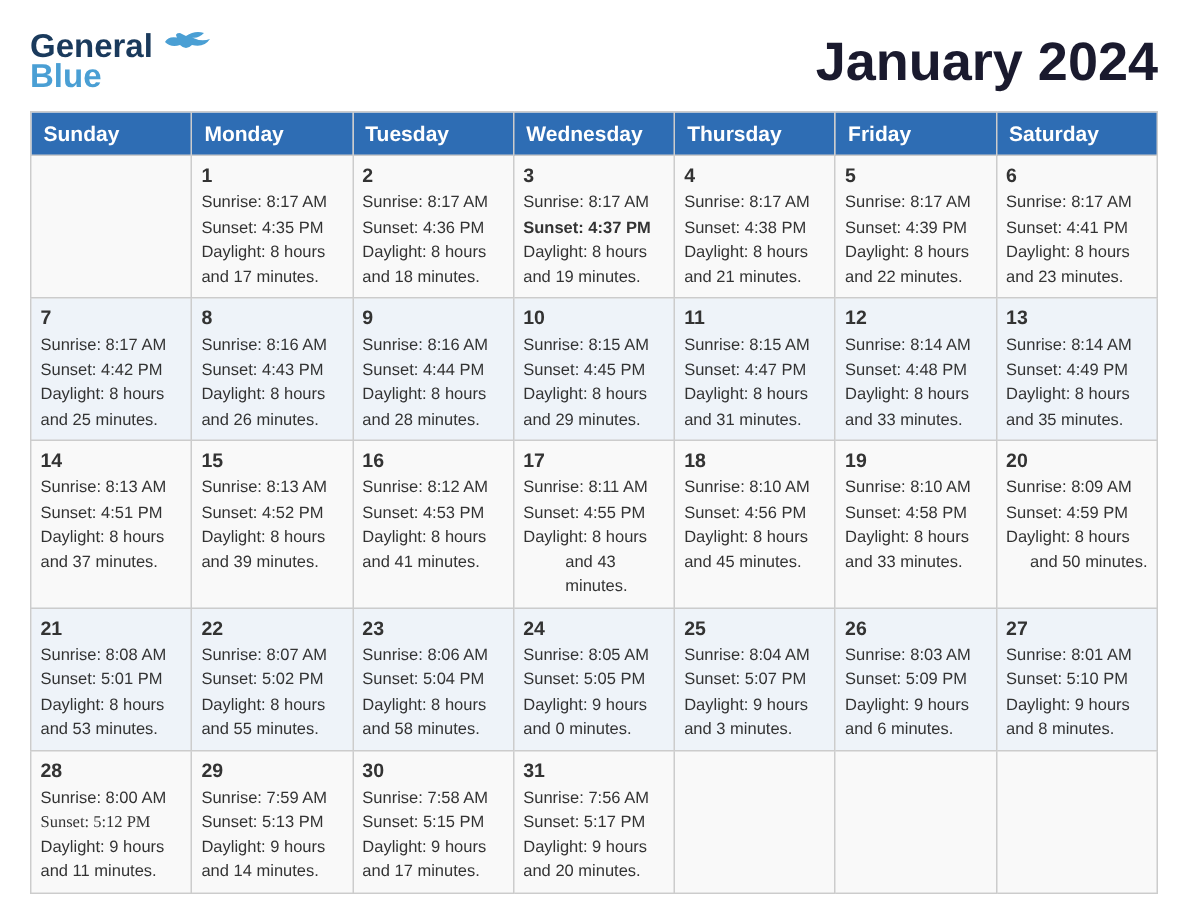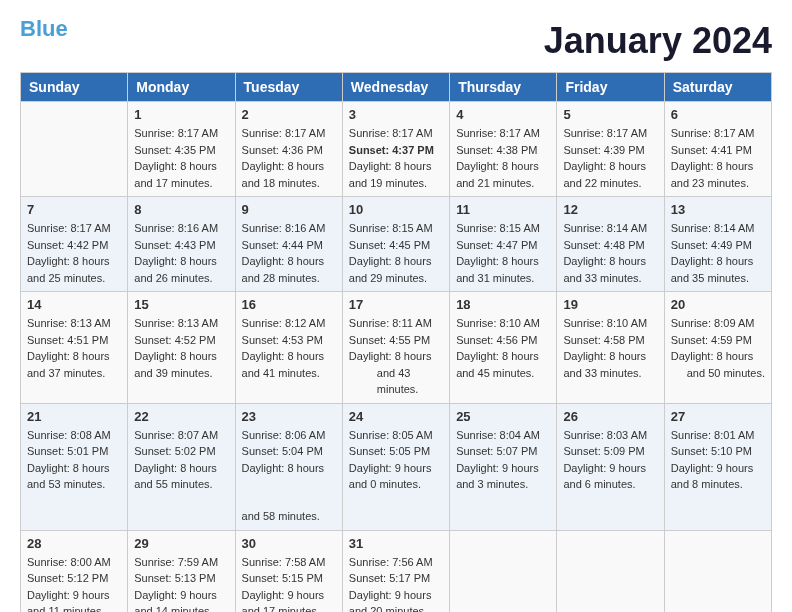--- a/index.html
+++ b/index.html
@@ -66,20 +66,28 @@
       font-size: 13px;
       margin-bottom: 3px;
       display: block;
     }
   </style>
 </head>
 <body>
 
 <div class="header">
   <div class="logo">
+    <div style="display:flex; align-items:center; gap:4px;">
+      <div style="font-size:22px; font-weight:bold; color:#1a3a5c; line-height:1;">
+        <span>General</span>
+      </div>
+      <svg width="36" height="22" viewBox="0 0 36 22">
+        <path d="M18 4 Q24 0 30 2 Q26 6 22 5 Q28 8 34 6 Q30 12 22 10 Q18 14 14 10 Q8 12 4 8 Q6 4 12 5 Q10 2 14 2 Z" fill="#4a9fd4"></path>
+      </svg>
+    </div>
     <div style="font-size:22px; font-weight:bold; color:#4a9fd4; margin-top:-4px;">Blue</div>
   </div>
   <div class="title-block">
     <h1>January 2024</h1>
   </div>
 </div>
 
 <table class="calendar-table">
   <thead>
     <tr>
@@ -253,21 +261,21 @@
           <div style="line-height: 1.5;">Sunrise: 8:07 AM</div>
           <div style="line-height: 1.5;">Sunset: 5:02 PM</div>
           <div style="line-height: 1.5;">Daylight: 8 hours</div>
           <div style="line-height: 1.5;">and 55 minutes.</div>
         </td>
         <td>
           <span class="day-number">23</span>
           <div style="line-height: 1.5;">Sunrise: 8:06 AM</div>
           <div style="line-height: 1.5;">Sunset: 5:04 PM</div>
           <div style="line-height: 1.5;">Daylight: 8 hours</div>
-          <div style="line-height: 1.5; margin-top: 32px;">and 58 minutes.</div>
+          <div style="line-height: 1.5;">and 58 minutes.</div>
         </td>
         <td>
           <span class="day-number">24</span>
           <div style="line-height: 1.5;">Sunrise: 8:05 AM</div>
           <div style="line-height: 1.5;">Sunset: 5:05 PM</div>
           <div style="line-height: 1.5;">Daylight: 9 hours</div>
           <div style="line-height: 1.5;">and 0 minutes.</div>
         </td>
         <td>
           <span class="day-number">25</span>
@@ -288,21 +296,21 @@
           <div style="line-height: 1.5;">Sunrise: 8:01 AM</div>
           <div style="line-height: 1.5;">Sunset: 5:10 PM</div>
           <div style="line-height: 1.5;">Daylight: 9 hours</div>
           <div style="line-height: 1.5;">and 8 minutes.</div>
         </td>
       </tr>
       <tr>
         <td>
           <span class="day-number">28</span>
           <div style="line-height: 1.5;">Sunrise: 8:00 AM</div>
-          <div style="line-height: 1.5;">Sunset: 5:12 PM</div>
+          <div style="line-height: 1.5; font-family: Liberation Serif, serif;">Sunset: 5:12 PM</div>
           <div style="line-height: 1.5;">Daylight: 9 hours</div>
           <div style="line-height: 1.5;">and 11 minutes.</div>
         </td>
         <td>
           <span class="day-number">29</span>
           <div style="line-height: 1.5;">Sunrise: 7:59 AM</div>
           <div style="line-height: 1.5;">Sunset: 5:13 PM</div>
           <div style="line-height: 1.5;">Daylight: 9 hours</div>
           <div style="line-height: 1.5;">and 14 minutes.</div>
         </td>

